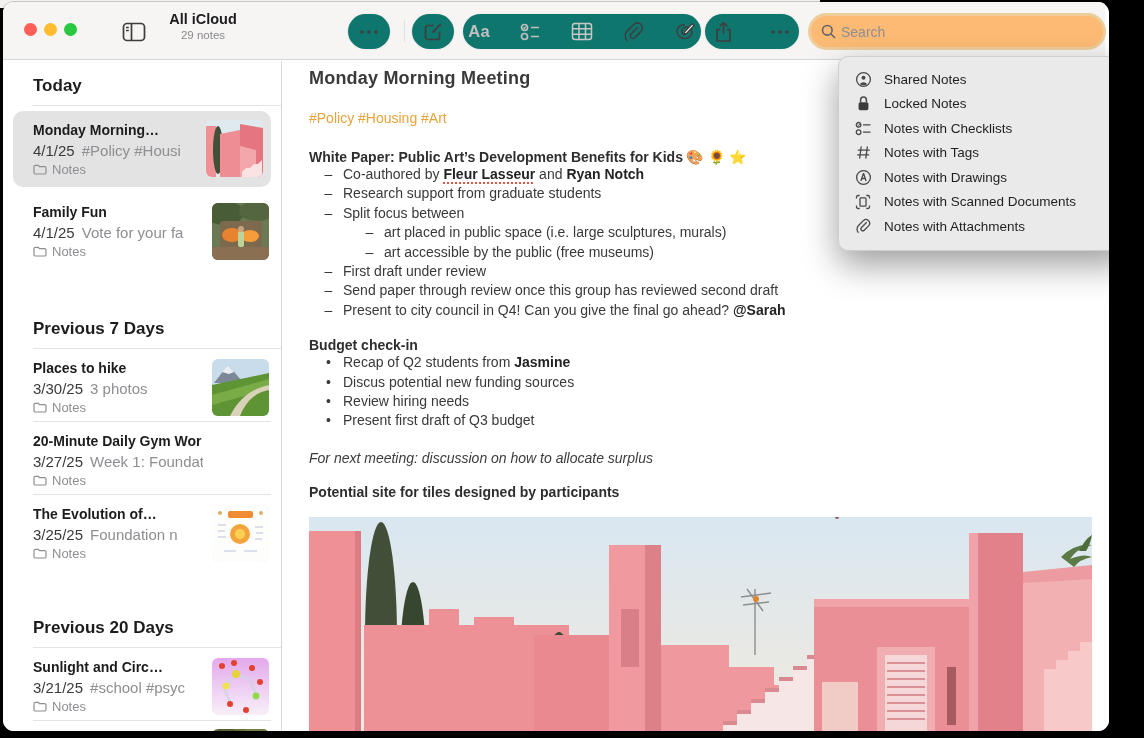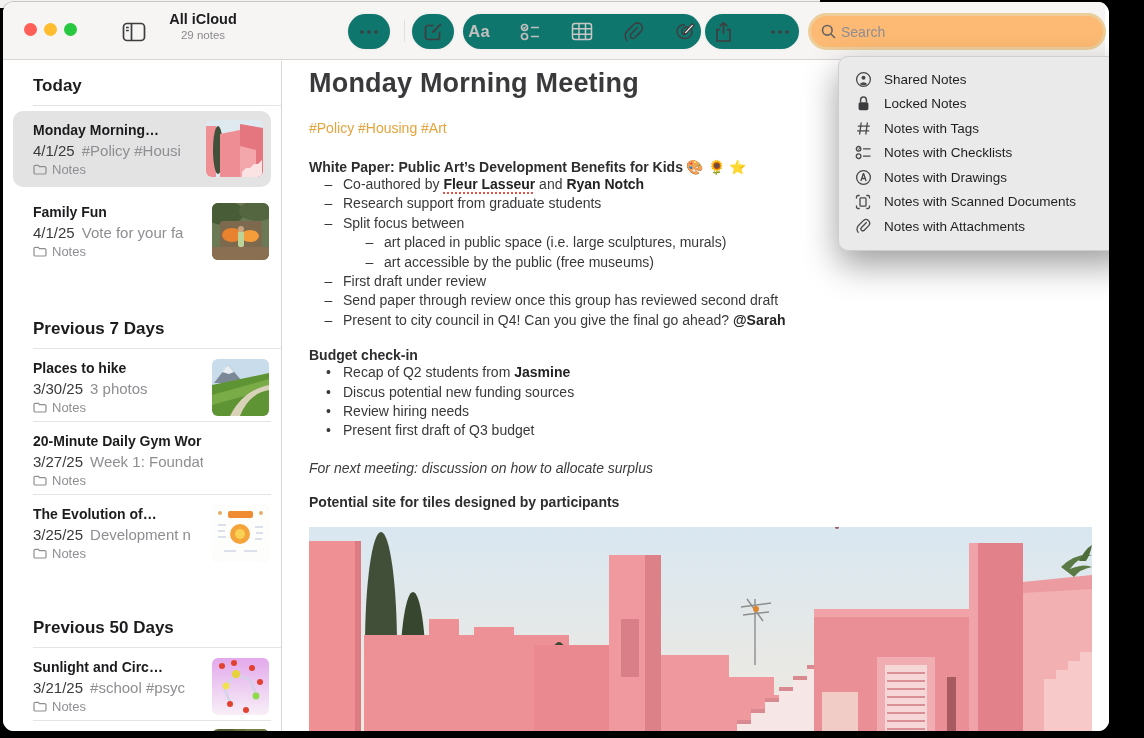--- a/index.html
+++ b/index.html
@@ -47,21 +47,21 @@
   .note-date { color:#3a3a3c; margin-right:7px; }
   .note-snippet { color:#8e8e93; }
   .note-folder { font-size:13px; color:#8e8e93; margin-top:3.5px; display:flex; align-items:center; gap:5px; }
   .thumb { position:absolute; right:12px; top:8px; width:57px; height:57px; border-radius:6px; overflow:hidden; }
   .note-row.selected .thumb { right:8px; top:9px; }
   .thumb svg { display:block; }
   .gap40 { height:39px; } .gap42 { height:36px; }
 
   
   .main { position:absolute; left:280px; top:59px; right:0; bottom:0; background:#fff; padding:7px 18px 0 26px; overflow:hidden; }
-  .n-title { font-size:27px; font-weight:bold; color:#3a3a3c; letter-spacing:.2px; }
+  .n-title { font-size:18px; font-weight:bold; color:#3a3a3c; letter-spacing:.2px; }
   .n-tags { margin-top:21px; font-size:14px; color:#e7a33c; }
   .wp-h { margin-top:23px; font-size:14px; font-weight:bold; color:#2e2e30; }
   .li { display:flex; font-size:14px; color:#39393b; line-height:19.4px; }
   .li .mk { width:13px; text-align:center; margin-left:13px; margin-right:8px; flex:none; color:#39393b; }
   .li.sub .mk { margin-left:54px; }
   .li b { color:#232325; }
   .spell { text-decoration:underline dotted #e0544a 2px; text-underline-offset:3px; }
   .sec-h { margin-top:17px; font-size:14px; font-weight:bold; color:#2e2e30; }
   .italic-line { margin-top:19px; font-size:14px; font-style:italic; color:#3c3c3e; }
   .photo-h { margin-top:18px; font-size:14px; font-weight:bold; color:#2e2e30; }
@@ -190,40 +190,40 @@
       <span class="sm-icon">
         <svg width="15" height="17" viewBox="0 0 15 17" fill="none">
           <path d="M4.6 7.2 V5 a2.9 2.9 0 0 1 5.8 0 v2.2" stroke="#48484a" stroke-width="1.5"></path>
           <rect x="2.6" y="7.2" width="9.8" height="8" rx="1.6" fill="#3c3c3e"></rect>
         </svg>
       </span>
       <span>Locked Notes</span>
     </div>
     <div class="sm-item">
       <span class="sm-icon">
-        <svg width="15" height="15" viewBox="0 0 15 15" fill="none" stroke="#48484a" stroke-width="1.3">
-          <line x1="5.2" y1="1.5" x2="3.6" y2="13.5"></line>
-            <line x1="11.4" y1="1.5" x2="9.8" y2="13.5"></line>
-          <line x1="1.8" y1="5.2" x2="13.8" y2="5.2"></line>
-            <line x1="1.2" y1="9.8" x2="13.2" y2="9.8"></line>
-        </svg>
-      </span>
-      <span>Notes with Tags</span>
-    </div>
-    <div class="sm-item">
-      <span class="sm-icon">
         <svg width="17" height="15" viewBox="0 0 17 15" fill="none" stroke="#48484a" stroke-width="1.3">
           <circle cx="3.6" cy="3.8" r="2.3"></circle>
             <path d="m2.7 3.8 .8 .8 1.3-1.6" stroke-width="1"></path>
           <line x1="8" y1="3.8" x2="15.5" y2="3.8"></line>
           <circle cx="3.6" cy="11.2" r="2.3"></circle>
           <line x1="8" y1="11.2" x2="15.5" y2="11.2"></line>
         </svg>
       </span>
       <span>Notes with Checklists</span>
+    </div>
+    <div class="sm-item">
+      <span class="sm-icon">
+        <svg width="15" height="15" viewBox="0 0 15 15" fill="none" stroke="#48484a" stroke-width="1.3">
+          <line x1="5.2" y1="1.5" x2="3.6" y2="13.5"></line>
+            <line x1="11.4" y1="1.5" x2="9.8" y2="13.5"></line>
+          <line x1="1.8" y1="5.2" x2="13.8" y2="5.2"></line>
+            <line x1="1.2" y1="9.8" x2="13.2" y2="9.8"></line>
+        </svg>
+      </span>
+      <span>Notes with Tags</span>
     </div>
     <div class="sm-item">
       <span class="sm-icon">
         <svg width="17" height="17" viewBox="0 0 17 17" fill="none" stroke="#48484a" stroke-width="1.3">
           <circle cx="8.5" cy="8.5" r="6.9"></circle>
           <path d="M8.5 4.2 11.1 12 M8.5 4.2 5.9 12 M6.7 9.5 h3.6"></path>
         </svg>
       </span>
       <span>Notes with Drawings</span>
     </div>
@@ -329,21 +329,21 @@
         <svg width="14" height="11" viewBox="0 0 14 11" fill="none" stroke="#8e8e93" stroke-width="1.2">
             <path d="M1 2.6 a1.3 1.3 0 0 1 1.3 -1.3 h3 l1.2 1.4 h5.2 a1.3 1.3 0 0 1 1.3 1.3 v4.7 a1.3 1.3 0 0 1 -1.3 1.3 H2.3 A1.3 1.3 0 0 1 1 8.7 z"></path>
           </svg>
         <span>Notes</span>
       </div>
     </div>
     <div class="hr inset"></div>
 
     <div class="note-row card-pad">
       <div class="note-title">The Evolution of…</div>
-      <div class="note-meta"><span class="note-date">3/25/25</span><span class="note-snippet">Development n</span></div>
+      <div class="note-meta"><span class="note-date">3/25/25</span><span class="note-snippet">Foundation n</span></div>
       <div class="note-folder">
         <svg width="14" height="11" viewBox="0 0 14 11" fill="none" stroke="#8e8e93" stroke-width="1.2">
             <path d="M1 2.6 a1.3 1.3 0 0 1 1.3 -1.3 h3 l1.2 1.4 h5.2 a1.3 1.3 0 0 1 1.3 1.3 v4.7 a1.3 1.3 0 0 1 -1.3 1.3 H2.3 A1.3 1.3 0 0 1 1 8.7 z"></path>
           </svg>
         <span>Notes</span>
       </div>
       <div class="thumb" style="top:10px; box-shadow:inset 0 0 0 1px #e2e1e0;">
         <svg width="57" height="57" viewBox="0 0 57 57">
           <rect width="57" height="57" fill="#fdfdfc"></rect>
           <rect x="16" y="6" width="25" height="7" rx="2" fill="#ef8b31"></rect>
@@ -359,21 +359,21 @@
             <line x1="12" y1="46" x2="24" y2="46"></line>
               <line x1="32" y1="46" x2="45" y2="46"></line>
           </g>
           <circle cx="8" cy="8" r="2" fill="#e2b06a"></circle>
             <circle cx="49" cy="8" r="2" fill="#e2b06a"></circle>
         </svg>
       </div>
     </div>
 
     <div class="gap42"></div>
-    <div class="section-h">Previous 50 Days</div>
+    <div class="section-h">Previous 20 Days</div>
     <div class="hr"></div>
 
     <div class="note-row card-pad">
       <div class="note-title">Sunlight and Circ…</div>
       <div class="note-meta"><span class="note-date">3/21/25</span><span class="note-snippet">#school #psyc</span></div>
       <div class="note-folder">
         <svg width="14" height="11" viewBox="0 0 14 11" fill="none" stroke="#8e8e93" stroke-width="1.2">
             <path d="M1 2.6 a1.3 1.3 0 0 1 1.3 -1.3 h3 l1.2 1.4 h5.2 a1.3 1.3 0 0 1 1.3 1.3 v4.7 a1.3 1.3 0 0 1 -1.3 1.3 H2.3 A1.3 1.3 0 0 1 1 8.7 z"></path>
           </svg>
         <span>Notes</span>

